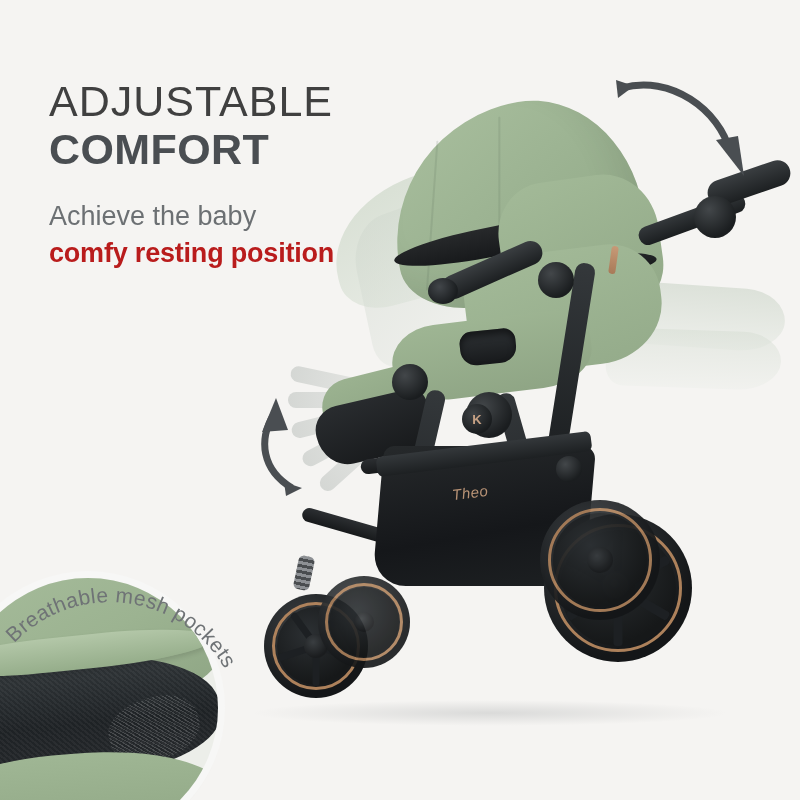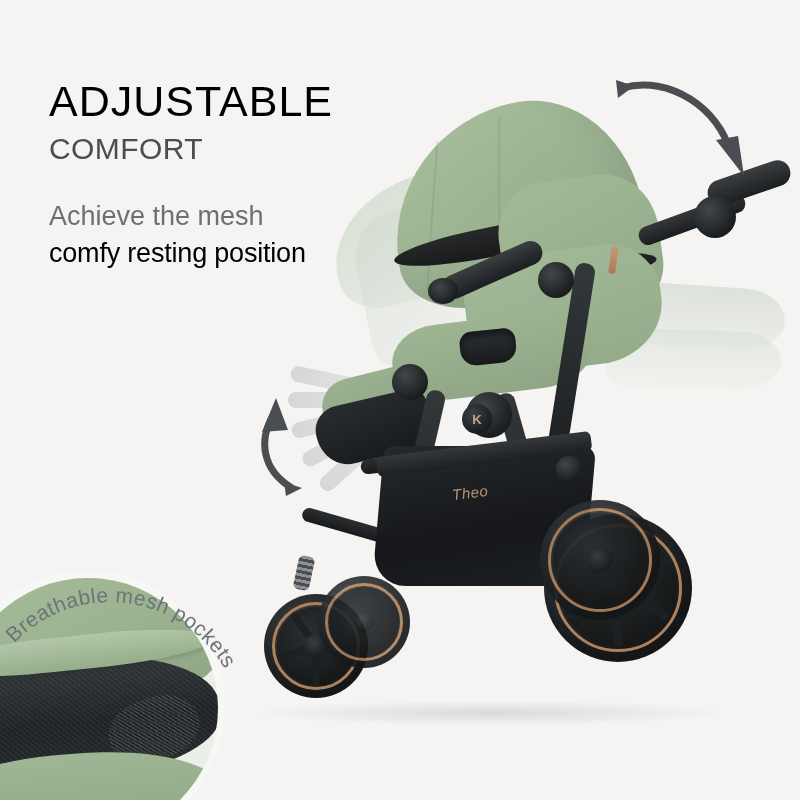--- a/index.html
+++ b/index.html
@@ -8,29 +8,29 @@
     background:#f5f4f2;
     font-family:"Liberation Sans", sans-serif;
     position:relative;
   }
   #stage{position:absolute;inset:0;width:800px;height:800px;}
 
   
   .headline-block{position:absolute;left:49px;top:78px;width:400px;}
   .h-line1{
     font-size:43px;line-height:46px;font-weight:300;
-    letter-spacing:1.0px;color:#000000;white-space:nowrap;
+    letter-spacing:1.0px;color:#404040;white-space:nowrap;
   }
   .h-line2{
-    font-size:30px;line-height:50px;font-weight:normal;
+    font-size:43px;line-height:50px;font-weight:bold;
     letter-spacing:0.4px;color:#4a4e52;white-space:nowrap;
   }
   .body-block{position:absolute;left:49px;top:198px;width:420px;}
   .b-line{font-size:27px;line-height:37px;color:#6c7073;font-weight:300;white-space:nowrap;}
-  .b-line.strong{font-weight:normal;color:#000000;letter-spacing:-0.2px;}
+  .b-line.strong{font-weight:bold;color:#b91c1c;letter-spacing:-0.2px;}
 
   
   .curve-caption{position:absolute;left:-8px;top:540px;width:330px;height:250px;pointer-events:none;}
   .curve-caption text{
     font-family:"Liberation Sans", sans-serif;
     font-size:21px;fill:#6f7376;letter-spacing:0.4px;
   }
 
   
   .inset{
@@ -259,21 +259,21 @@
 <body>
 
 <div id="stage">
 
   <div class="headline-block">
     <div class="h-line1">ADJUSTABLE</div>
     <div class="h-line2">COMFORT</div>
   </div>
 
   <div class="body-block">
-    <div class="b-line">Achieve the mesh</div>
+    <div class="b-line">Achieve the baby</div>
     <div class="b-line strong">comfy resting position</div>
   </div>
 
   <div class="stroller">
 
     <div class="shadow-ground"></div>
 
     <div class="ghost ghost-canopy-a"></div>
     <div class="ghost ghost-back-a"></div>
     <div class="ghost ghost-canopy-b"></div>

